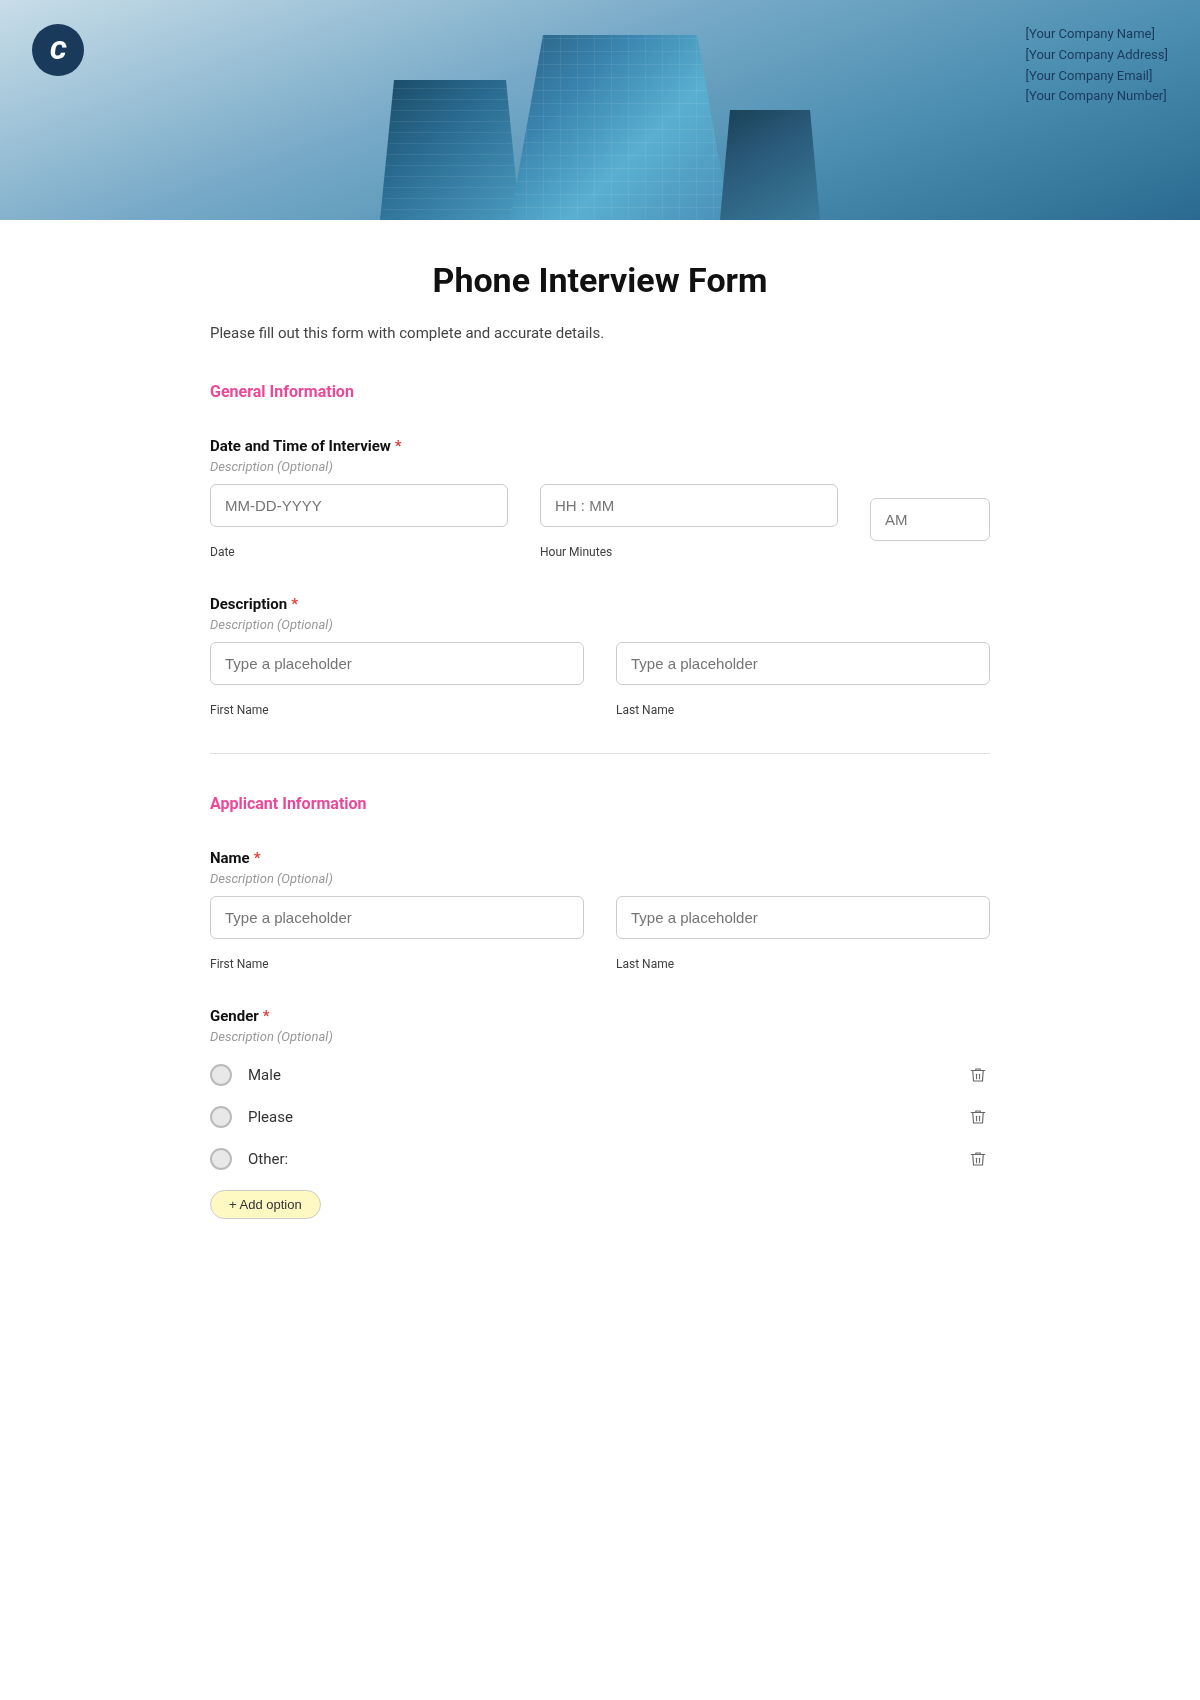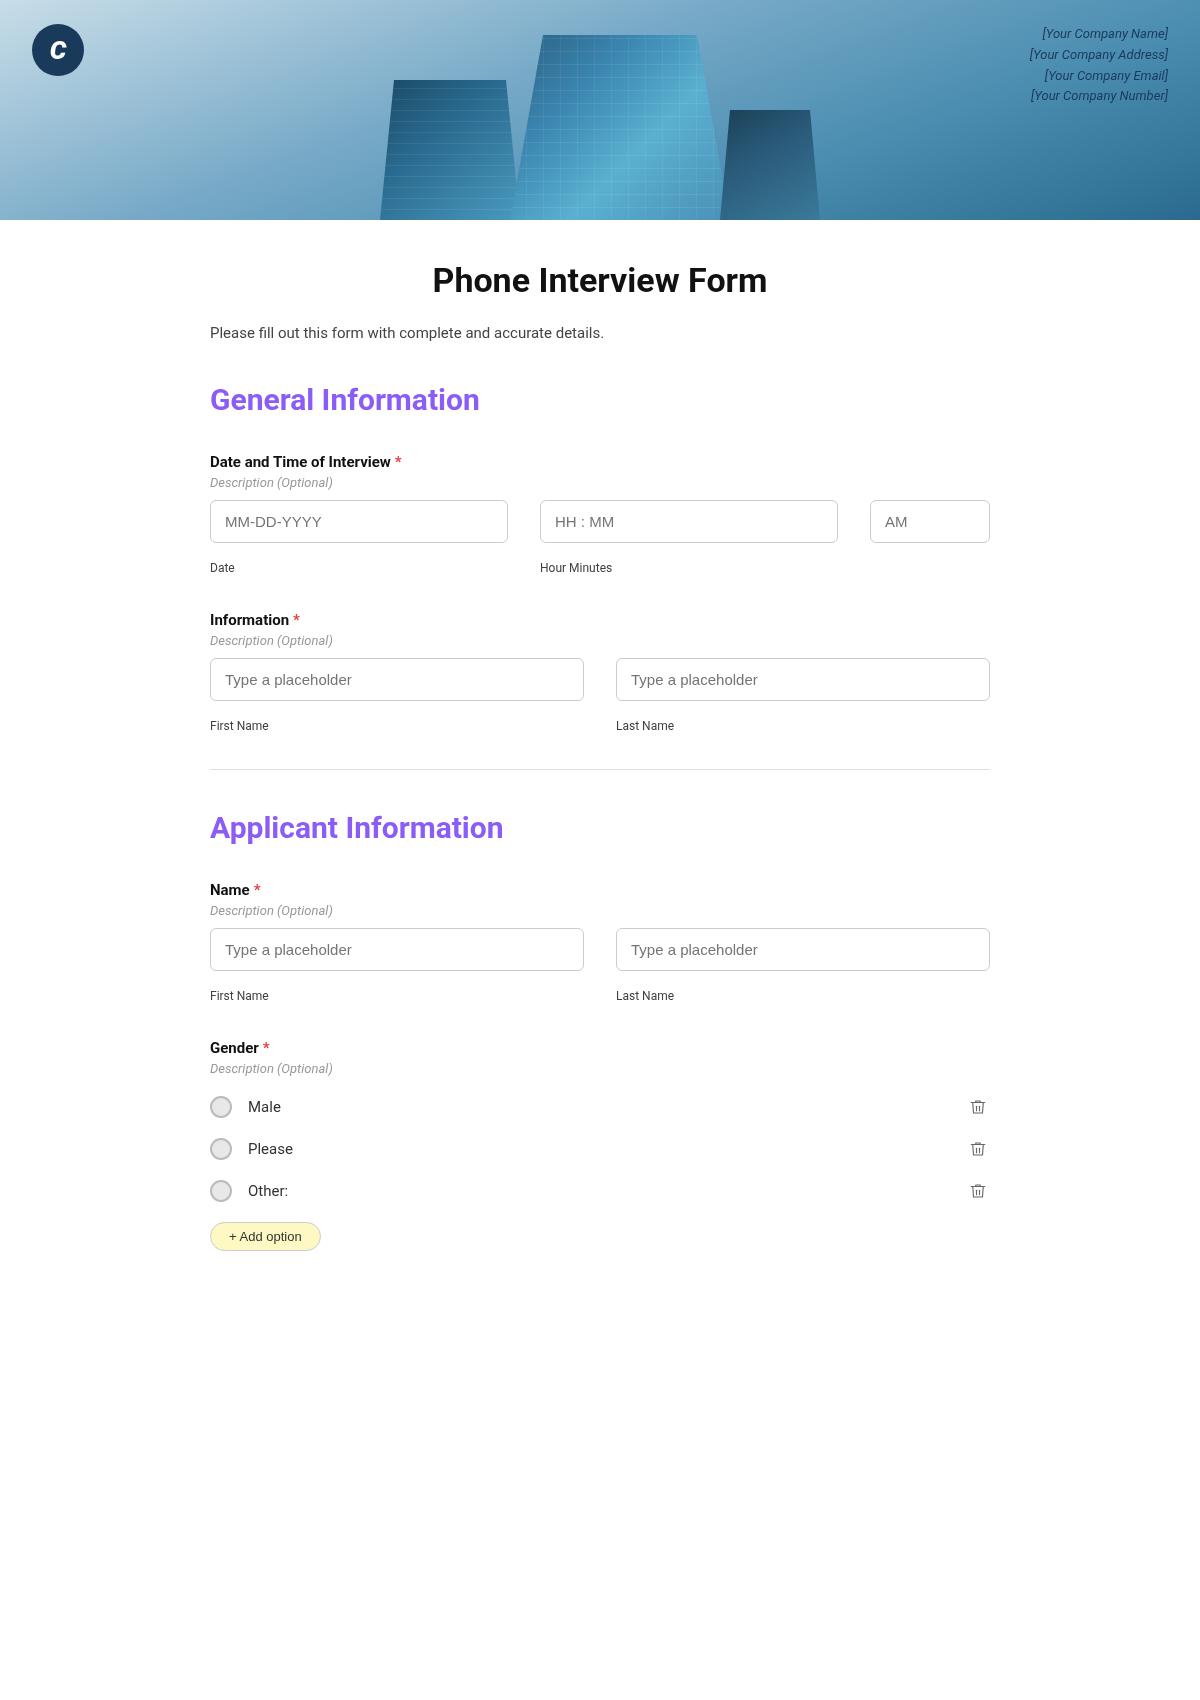--- a/index.html
+++ b/index.html
@@ -117,25 +117,23 @@
       border-radius: 50%;
       color: #fff;
       font-size: 26px;
       font-weight: 900;
       font-style: italic;
     }
 
     .company-info {
       position: relative;
       z-index: 2;
-      text-align: right;
       color: #1a3a5c;
       font-size: 13px;
       line-height: 1.6;
-      font-style: italic;
     }
 
     
     .form-container {
       max-width: 900px;
       margin: 0 auto;
       padding: 40px 60px 60px;
     }
 
     .form-title {
@@ -146,23 +144,23 @@
       margin-bottom: 24px;
     }
 
     .form-subtitle {
       font-size: 15px;
       color: #444;
       margin-bottom: 40px;
     }
 
     .section-title {
-      font-size: 30px;
+      font-size: 16px;
       font-weight: 700;
-      color: #8b5cf6;
+      color: #ec4899;
       margin-bottom: 28px;
       padding-bottom: 8px;
       margin-top: 40px;
     }
 
     .field-group {
       margin-bottom: 36px;
     }
 
     .field-label {
@@ -183,21 +181,21 @@
     .field-description {
       font-size: 13px;
       color: #999;
       font-style: italic;
       margin-bottom: 10px;
     }
 
     .input-row {
       display: flex;
       gap: 32px;
-      align-items: flex-start;
+      align-items: flex-end;
     }
 
     .input-wrapper {
       display: flex;
       flex-direction: column;
       flex: 1;
     }
 
     .input-wrapper.narrow {
       flex: 0 0 120px;
@@ -339,21 +337,21 @@
         </div>
         <div class="input-wrapper narrow">
           <input class="input-field" type="text" value="" placeholder="AM" style="">
           <span class="field-sublabel"></span>
         </div>
       </div>
     </div>
 
     <div class="field-group">
       <div class="field-label">
-        <span>Information</span>
+        <span>Description</span>
         <span class="required-star">*</span>
       </div>
       <div class="field-description">Description (Optional)</div>
       <div class="input-row">
         <div class="input-wrapper">
           <input class="input-field" type="text" value="" placeholder="Type a placeholder" style="">
           <span class="field-sublabel">First Name</span>
         </div>
         <div class="input-wrapper">
           <input class="input-field" type="text" value="" placeholder="Type a placeholder" style="">

